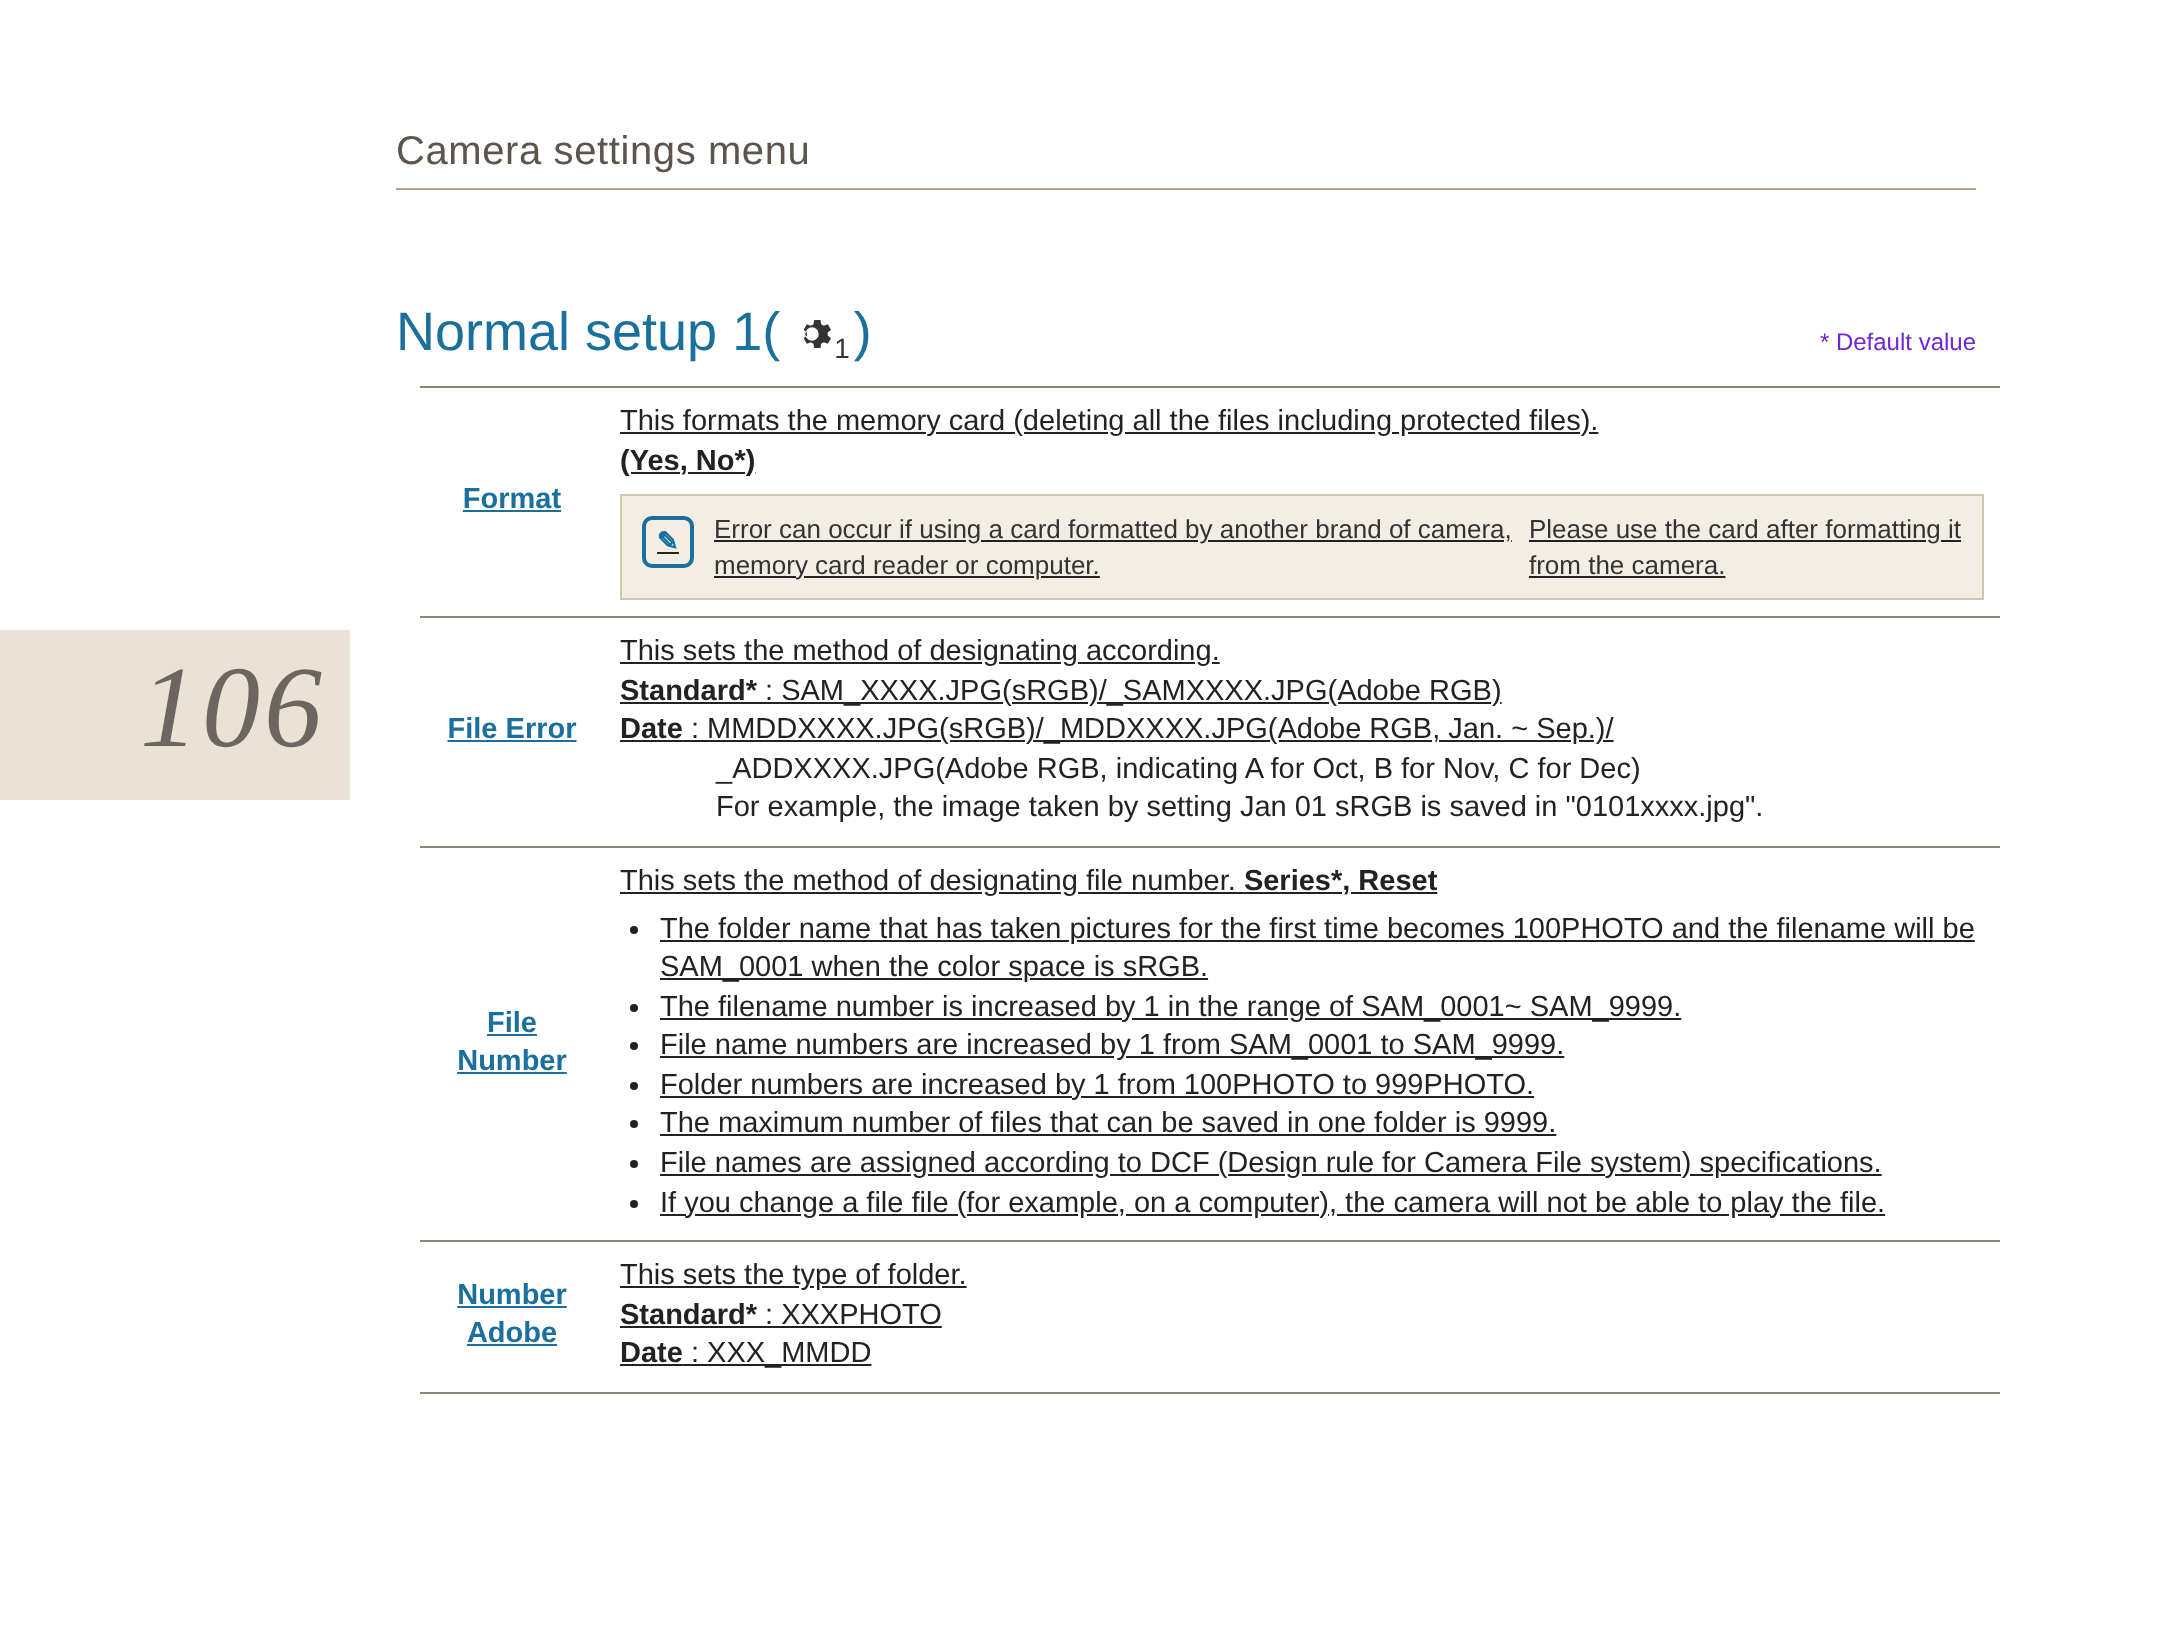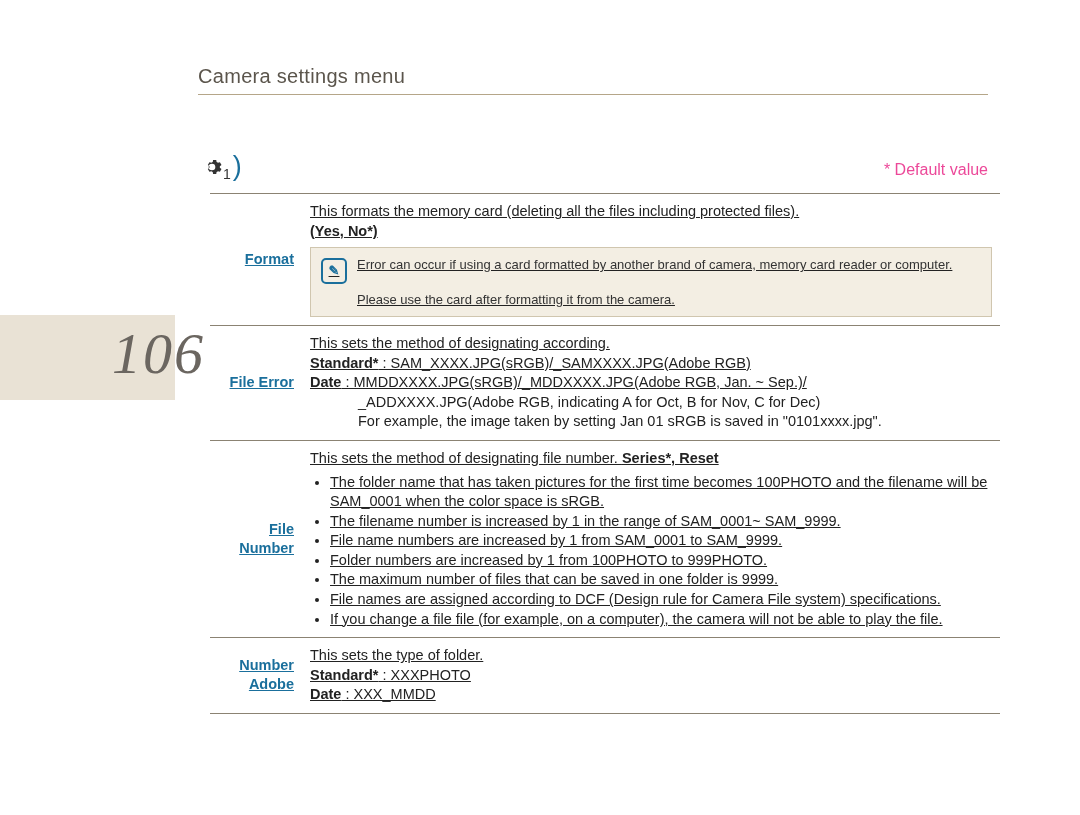--- a/index.html
+++ b/index.html
@@ -22,21 +22,20 @@
   .page-number {
     position: absolute;
     left: 70px;
     top: 320px;
     font-family: Georgia, 'Times New Roman', serif;
     font-style: italic;
     font-size: 58px;
     font-weight: 300;
     color: #6b6660;
     letter-spacing: 2px;
-    margin-left: 42px;
   }
   .header-area {
     position: absolute;
     left: 198px;
     top: 65px;
     width: 790px;
   }
   .breadcrumb {
     font-size: 20px;
     font-weight: 300;
@@ -72,22 +71,22 @@
     position: relative;
     top: 2px;
   }
   .gear-sub {
     font-size: 14px;
     color: #333;
     position: relative;
     top: 4px;
   }
   .default-note {
-    font-size: 16px;
-    color: #ec4899;
+    font-size: 12px;
+    color: #6d28d9;
   }
   .settings-table {
     position: absolute;
     left: 210px;
     top: 193px;
     width: 790px;
     border-collapse: collapse;
     table-layout: fixed;
   }
   .settings-table td {
@@ -98,21 +97,21 @@
     font-size: 14.5px;
     line-height: 1.35;
     text-decoration: underline;
   }
   .settings-table tr:first-child td { border-top: 1px solid #8b8373; }
   .label-cell {
     width: 92px;
     color: #1a6f9c;
     font-size: 13px;
     font-weight: bold;
-    text-align: right;
+    text-align: center;
     padding-left: 6px;
   }
   .content-cell { color: #222; }
   .options-bold { font-weight: bold; }
   .note-box {
     display: flex;
     align-items: flex-start;
     gap: 10px;
     border: 1px solid #d0c6af;
     background: #f3eee3;
@@ -128,37 +127,38 @@
     border: 2px solid #1a6f9c;
     border-radius: 5px;
     color: #1a6f9c;
     font-weight: bold;
     display: flex;
     align-items: center;
     justify-content: center;
     font-size: 13px;
     margin-top: 2px;
   }
-  .note-lines { display: flex; flex-direction: column; gap: 17px; }
+  .note-lines { display: flex; flex-direction: row; gap: 2px; }
   ul.bullets {
     margin: 4px 0 0 0;
     padding-left: 20px;
   }
   ul.bullets li { margin: 0; }
 </style>
 </head>
 <body>
 
 <div class="page-bg-strip"></div>
 <div class="page-number">106</div>
 
 <div class="header-area">
   <div class="breadcrumb">Camera settings menu</div>
   <div class="title-row">
     <div class="section-title">
+      <span>Normal setup 1(</span>
       <span class="gear-wrap">
         <svg class="gear-icon" viewBox="0 0 24 24">
           <path fill="#333" d="M12 8a4 4 0 1 0 0 8 4 4 0 0 0 0-8zm9.4 4.9l2 1.6-1.9 3.3-2.4-.8a8 8 0 0 1-1.6.9l-.4 2.5h-3.8l-.4-2.5a8 8 0 0 1-1.6-.9l-2.4.8-1.9-3.3 2-1.6a8 8 0 0 1 0-1.8l-2-1.6 1.9-3.3 2.4.8a8 8 0 0 1 1.6-.9l.4-2.5h3.8l.4 2.5a8 8 0 0 1 1.6.9l2.4-.8 1.9 3.3-2 1.6a8 8 0 0 1 0 1.8z"></path>
         </svg>
         <span class="gear-sub">1</span>
       </span>
       <span>)</span>
     </div>
     <div class="default-note">* Default value</div>
   </div>

